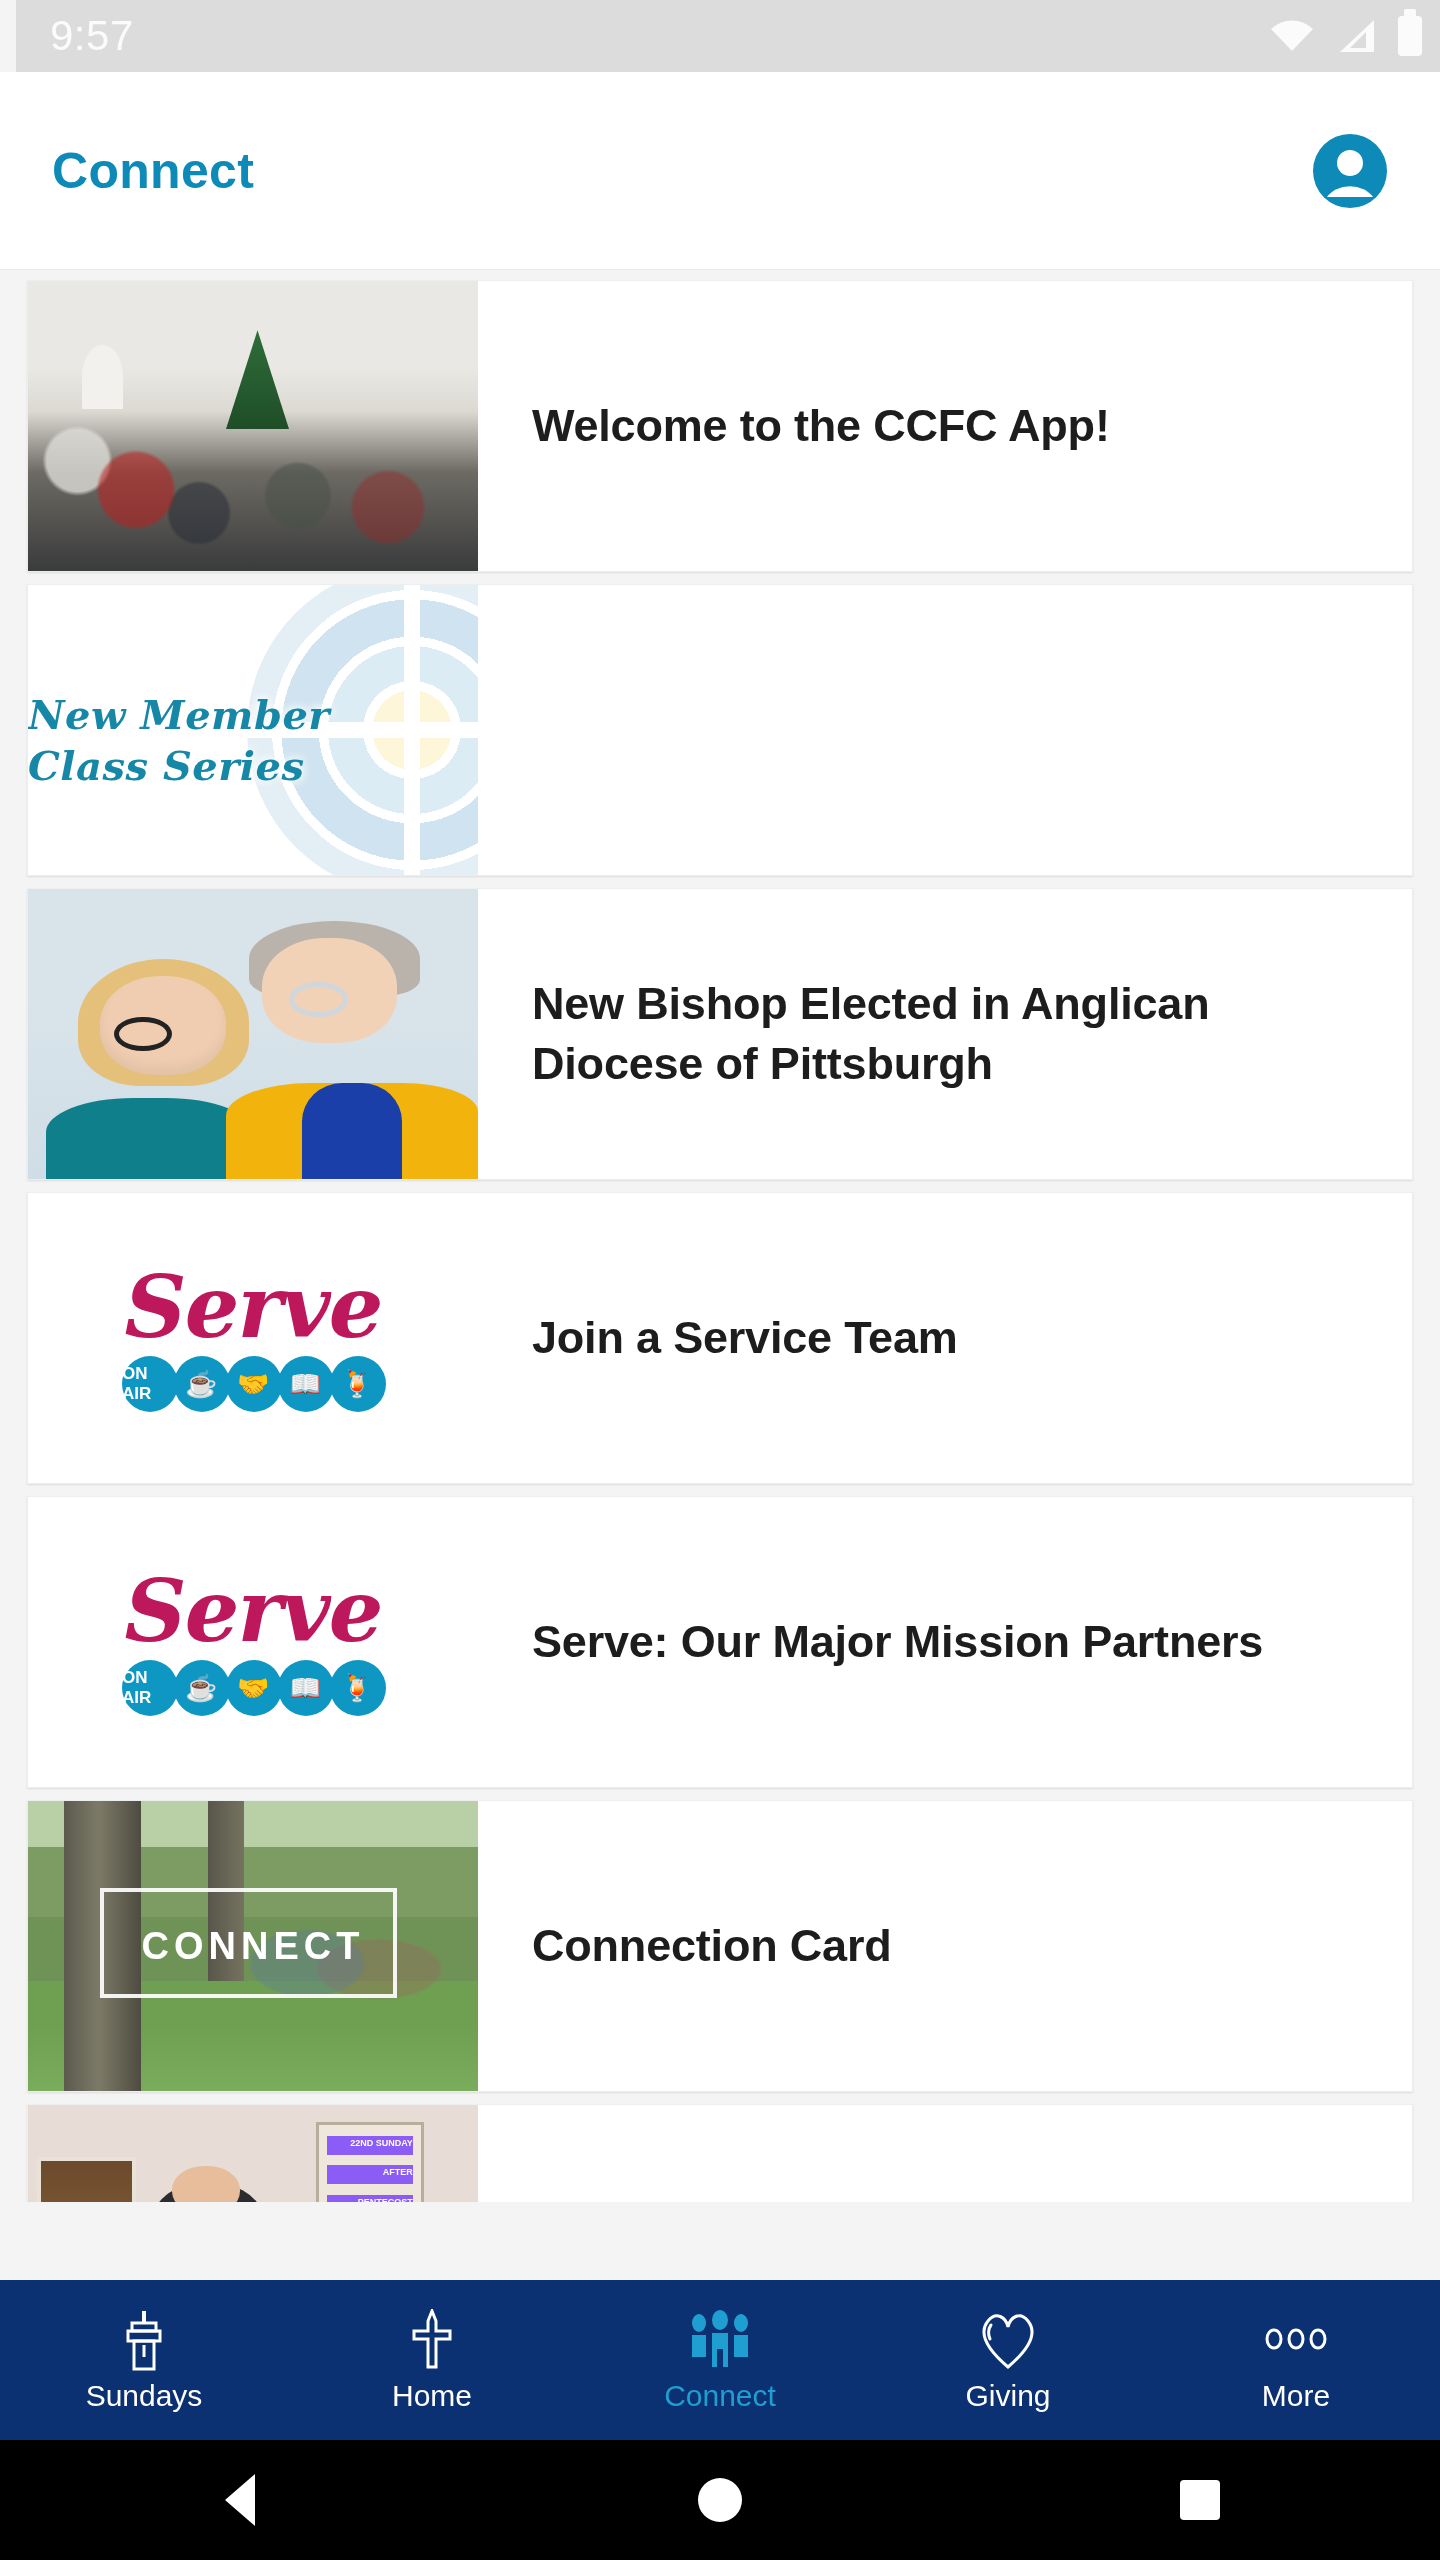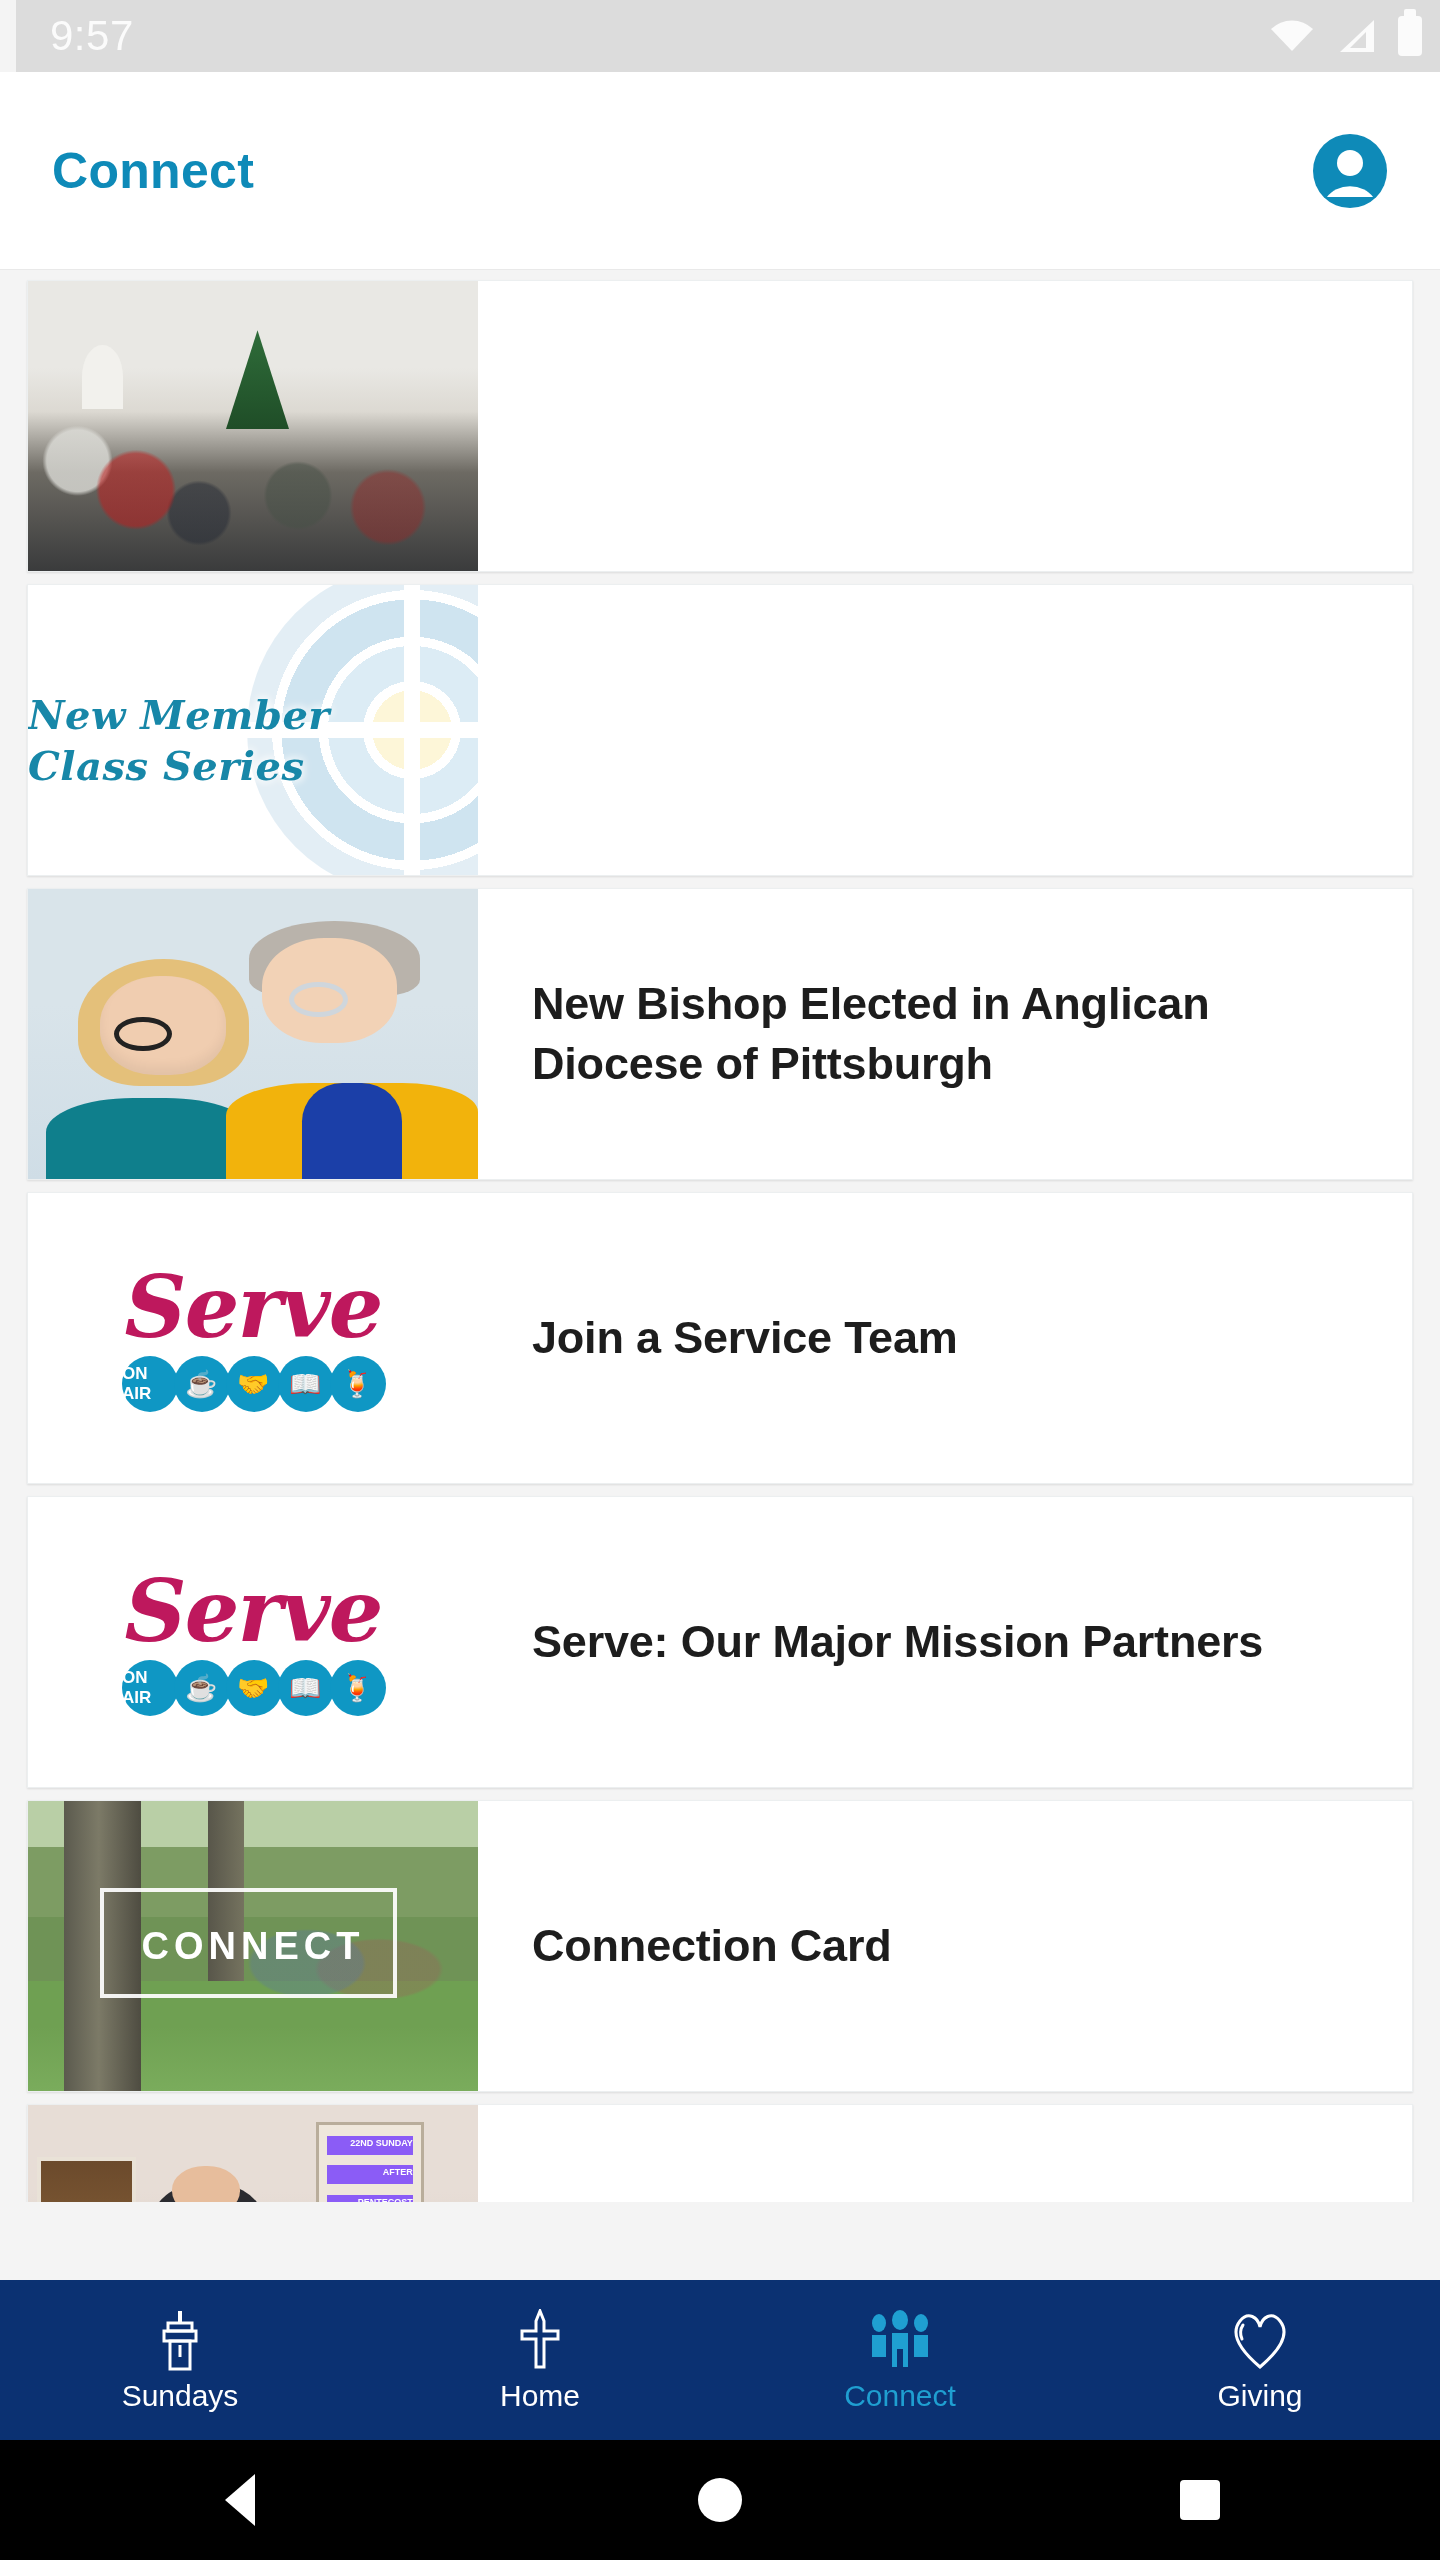--- a/index.html
+++ b/index.html
@@ -272,20 +272,23 @@
       </svg>
     </div>
   </div>
 
   <div class="list">
 
     <div class="card" style="height:292px">
       <div class="card-thumb">
         <div class="th-welcome"></div>
       </div>
+      <div class="card-body">
+        <div class="card-title">Welcome to the CCFC App!</div>
+      </div>
     </div>
 
     <div class="card" style="height:292px">
       <div class="card-thumb">
         <div class="th-nmcs">
           <div class="nmcs-rose"></div>
           <div class="nmcs-words">
             <div>New Member</div>
             <div>Class Series</div>
           </div>
@@ -440,20 +443,30 @@
     <div class="tab">
       <div class="tab-icon">
         <svg viewBox="0 0 60 62" width="60" height="62">
           <path d="M30 58 C4 36 2 22 10 12 C18 2 28 8 30 18 C32 8 42 2 50 12 C58 22 56 36 30 58 Z" fill="none" stroke="#ffffff" stroke-width="3"></path>
           <path d="M13 16 C10 20 10 26 12 30" fill="none" stroke="#ffffff" stroke-width="3" stroke-linecap="round"></path>
         </svg>
       </div>
       <div class="tab-label">Giving</div>
     </div>
 
+    <div class="tab">
+      <div class="tab-icon">
+        <svg viewBox="0 0 68 62" width="68" height="62">
+          <ellipse cx="12" cy="30" rx="7" ry="9" fill="none" stroke="#ffffff" stroke-width="3"></ellipse>
+          <ellipse cx="34" cy="30" rx="7" ry="9" fill="none" stroke="#ffffff" stroke-width="3"></ellipse>
+          <ellipse cx="56" cy="30" rx="7" ry="9" fill="none" stroke="#ffffff" stroke-width="3"></ellipse>
+        </svg>
+      </div>
+      <div class="tab-label">More</div>
+    </div>
 
   </div>
 
   <div class="navbar">
     <div class="nav-btn">
         <div class="nav-back"></div>
       </div>
     <div class="nav-btn">
         <div class="nav-home"></div>
       </div>

